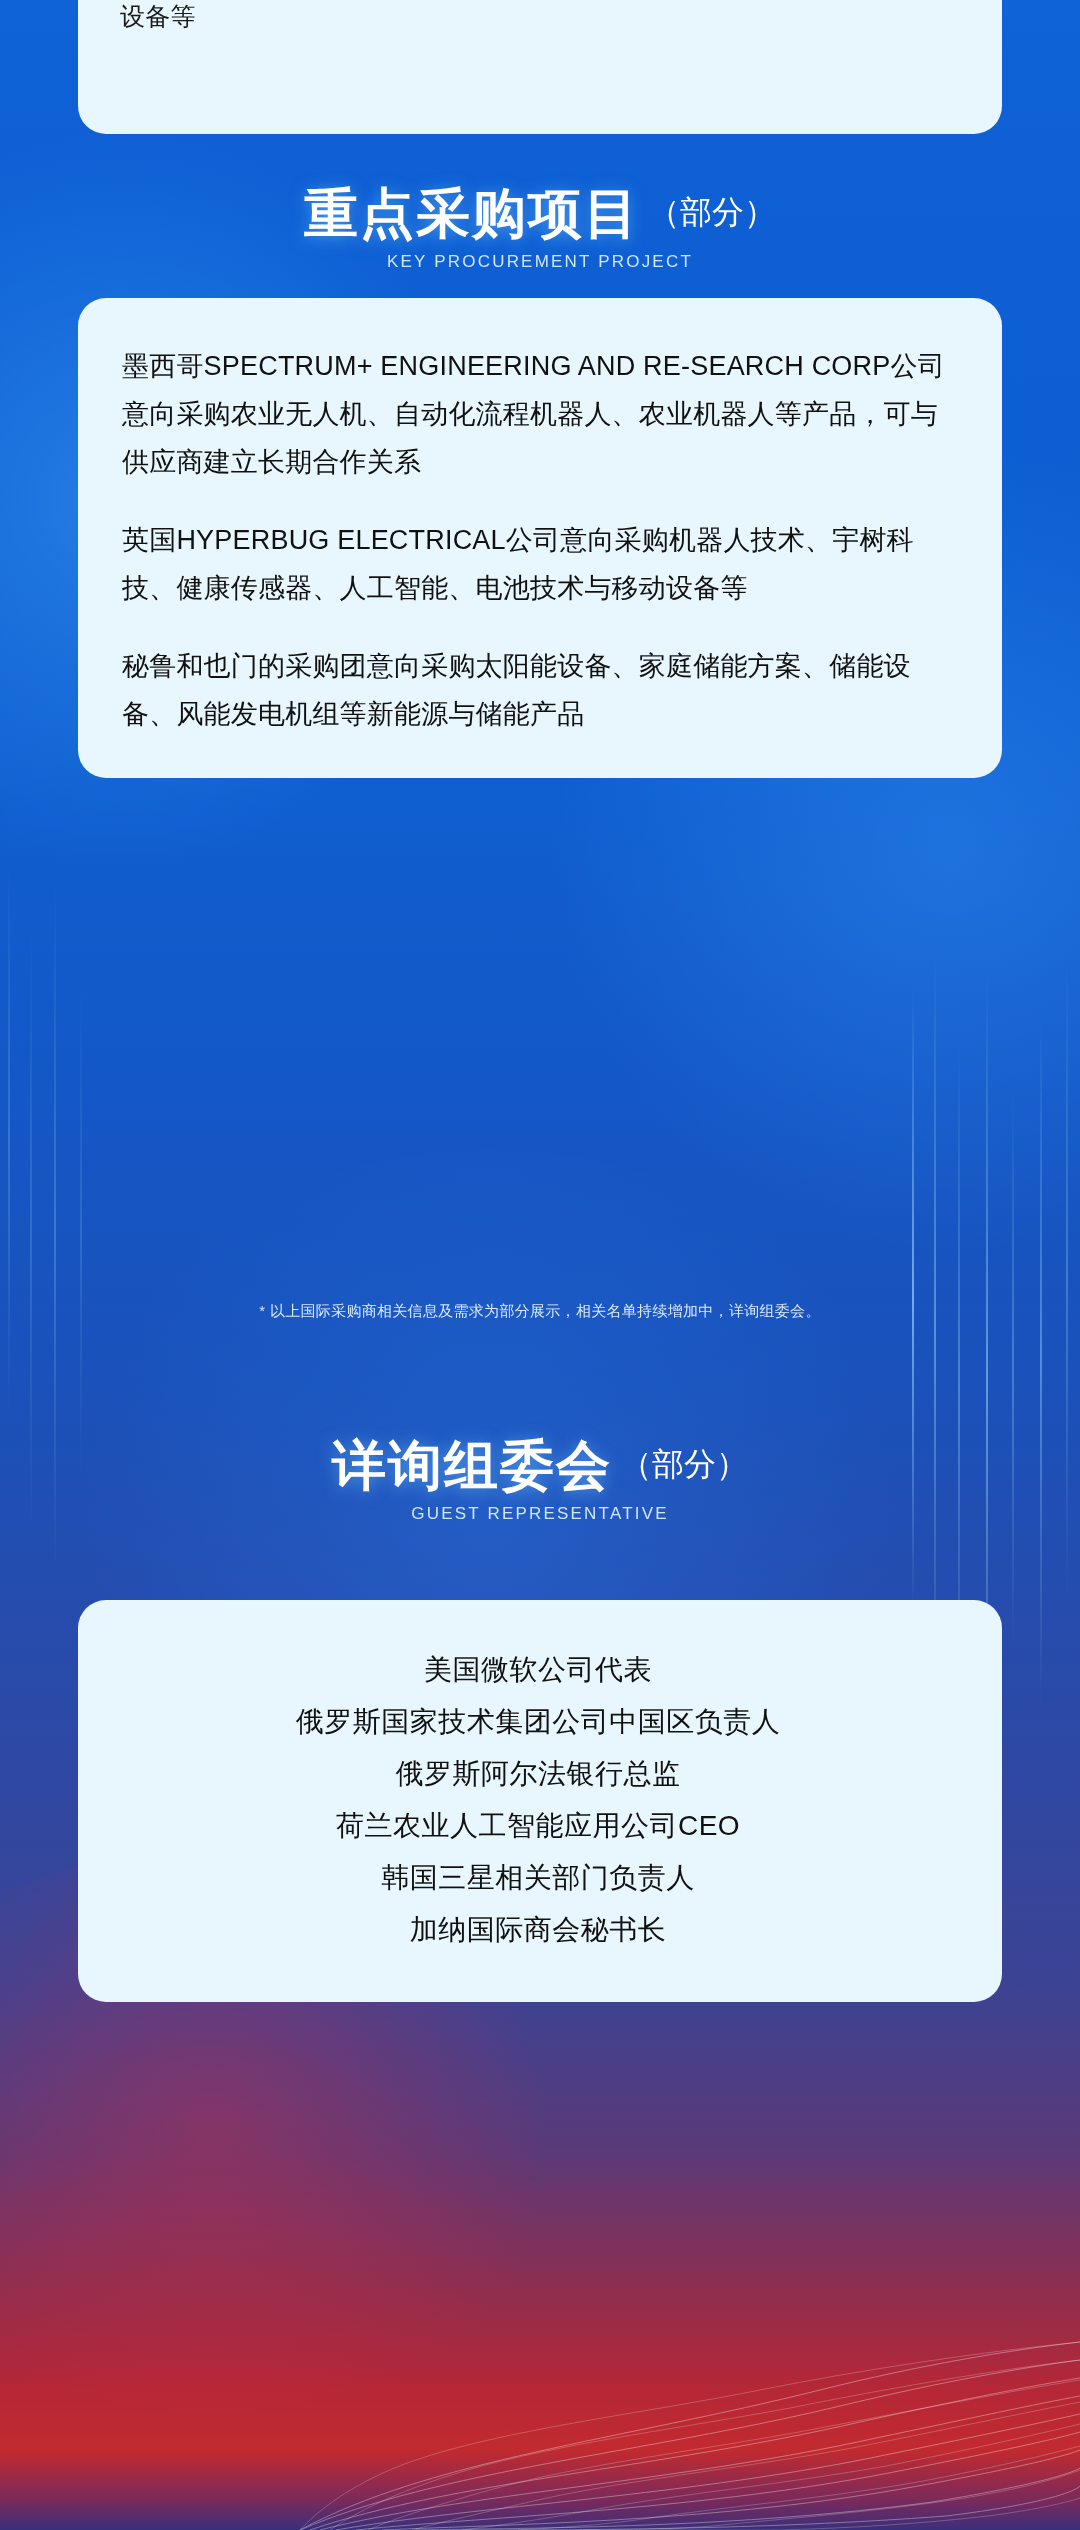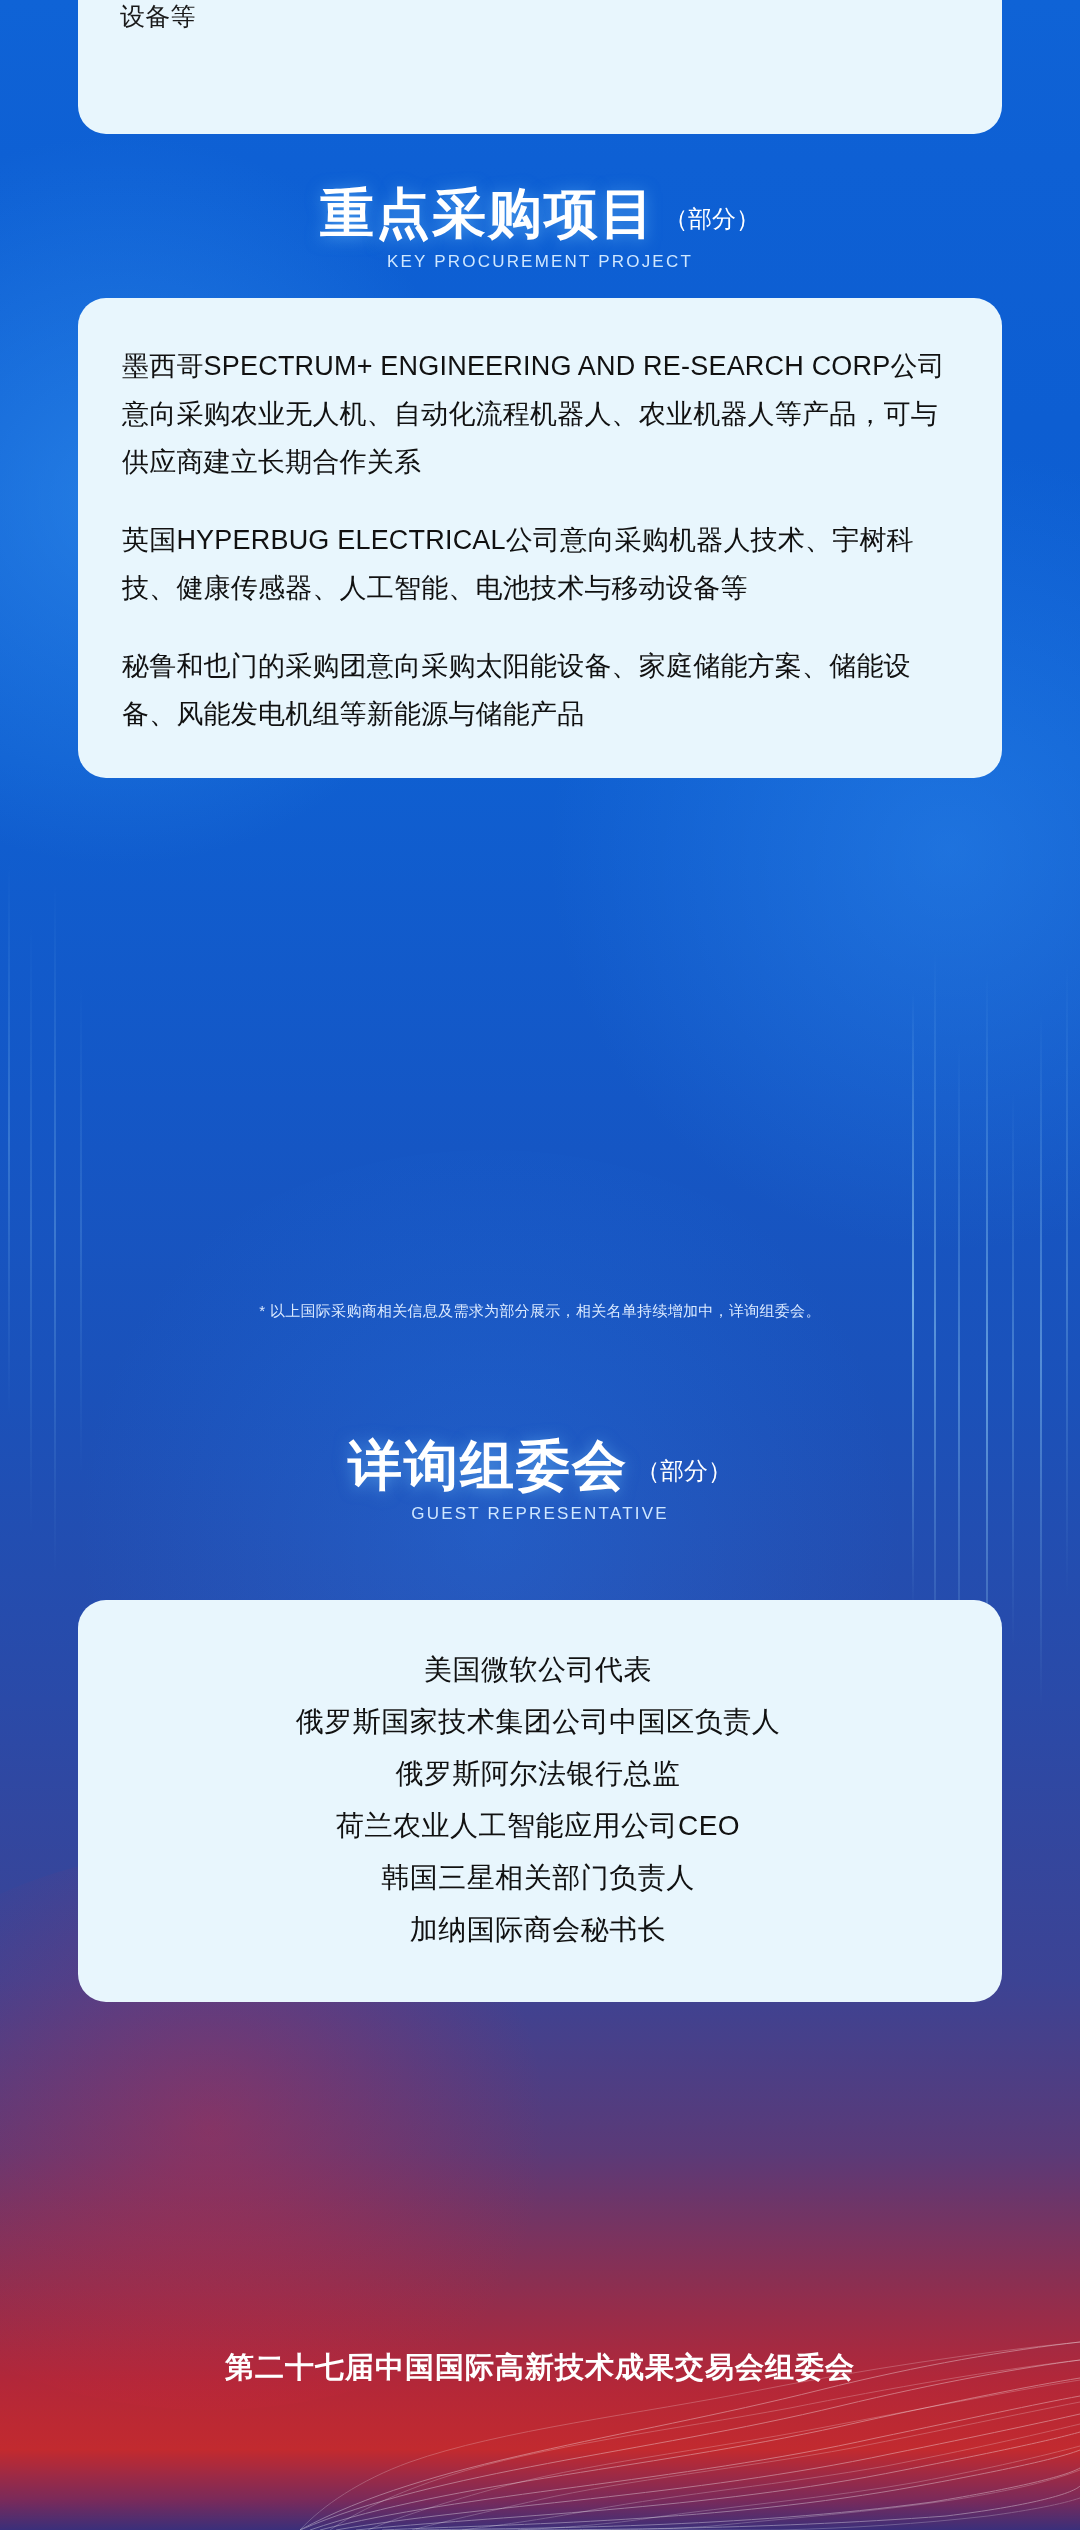--- a/index.html
+++ b/index.html
@@ -123,21 +123,21 @@
   }
   .title-cn {
     font-size: 54px;
     font-weight: 700;
     color: #ffffff;
     letter-spacing: 2px;
     line-height: 1;
     text-shadow: 0 2px 16px rgba(120,200,255,0.55);
   }
   .title-suffix {
-    font-size: 24px;
+    font-size: 32px;
     color: #ffffff;
     font-weight: 400;
     padding-bottom: 5px;
     margin-left: 6px;
     font-family: Liberation Mono, monospace;
   }
   .title-en {
     margin-top: 12px;
     font-size: 17px;
     letter-spacing: 2.2px;
@@ -271,21 +271,20 @@
 
   <div class="card card-guest">
     <div class="guest-line">美国微软公司代表</div>
     <div class="guest-line">俄罗斯国家技术集团公司中国区负责人</div>
     <div class="guest-line">俄罗斯阿尔法银行总监</div>
     <div class="guest-line">荷兰农业人工智能应用公司CEO</div>
     <div class="guest-line">韩国三星相关部门负责人</div>
     <div class="guest-line">加纳国际商会秘书长</div>
   </div>
 
-  <div class="committee">第二十七届中国国际高新技术成果交易会组委会</div>
 
   <svg class="wave" viewBox="0 0 1080 300" preserveAspectRatio="none">
     <g fill="none" stroke="#ffffff" stroke-width="1" opacity="0.35">
       <path d="M300,300 C430,230 620,210 820,160 C920,135 1010,120 1080,112"></path>
       <path d="M300,300 C440,240 640,224 840,176 C940,152 1020,138 1080,130"></path>
       <path d="M310,300 C450,252 660,238 860,192 C960,170 1030,156 1080,148"></path>
       <path d="M320,300 C460,264 678,252 876,208 C972,188 1036,174 1080,166"></path>
       <path d="M336,300 C474,276 692,266 890,224 C984,205 1044,192 1080,184"></path>
       <path d="M356,300 C492,286 706,280 904,240 C996,222 1052,210 1080,202"></path>
       <path d="M382,300 C512,294 722,292 918,256 C1006,240 1060,228 1080,220"></path>

